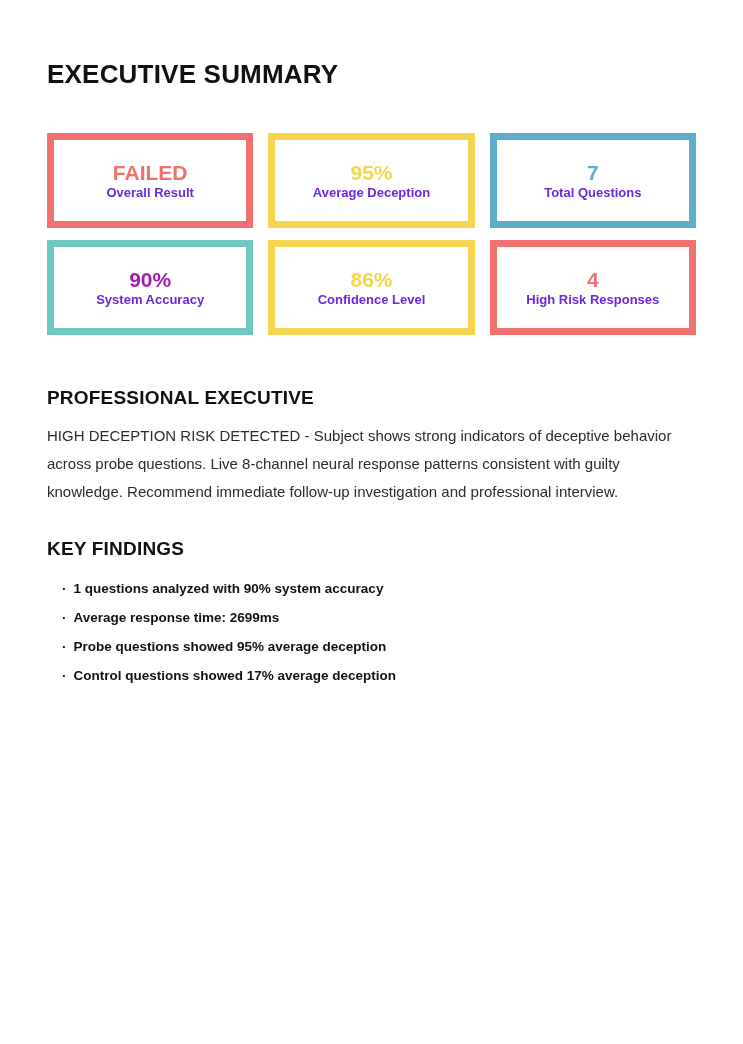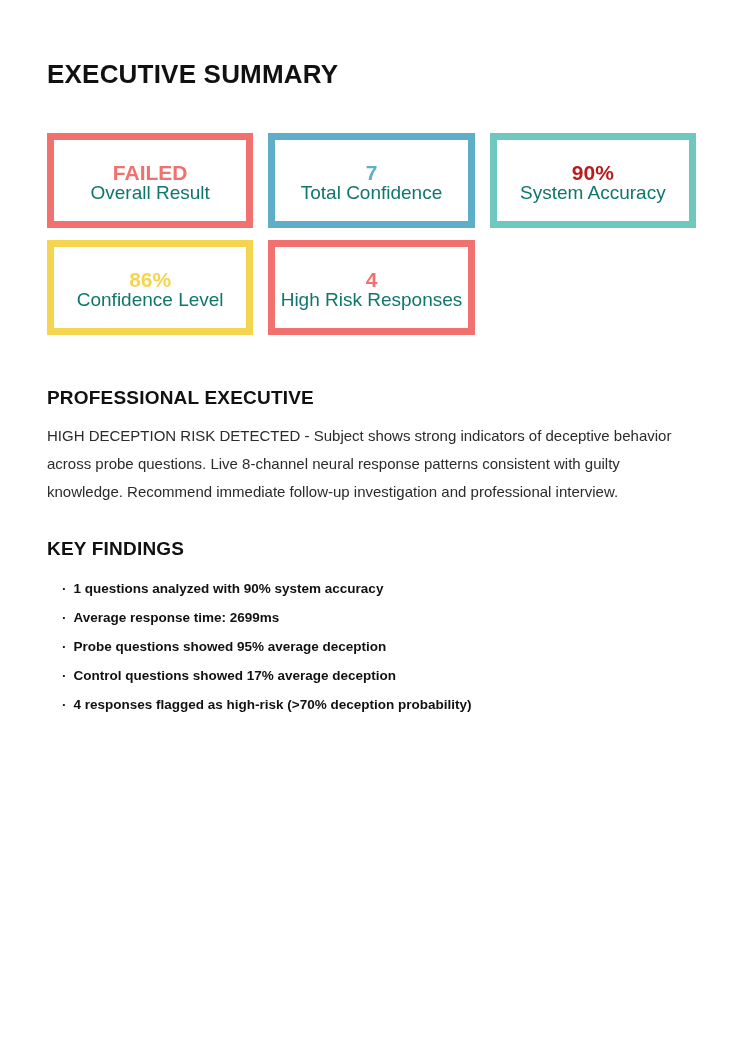--- a/index.html
+++ b/index.html
@@ -48,23 +48,23 @@
     justify-content: center;
     gap: 2px;
     text-align: center;
   }
   .stat-value {
     font-size: 21px;
     font-weight: bold;
     line-height: 22px;
   }
   .stat-label {
-    font-size: 19px;
-    font-weight: normal;
-    color: #0f766e;
+    font-size: 13px;
+    font-weight: bold;
+    color: #6d28d9;
     line-height: 14px;
   }
   .section-heading {
     margin: 0;
     font-size: 19px;
     line-height: 24px;
     font-weight: bold;
     letter-spacing: 0.2px;
     color: #111111;
   }
@@ -113,26 +113,30 @@
 <div class="page">
   <div class="content">
 
     <h1 class="doc-title">EXECUTIVE SUMMARY</h1>
 
     <div class="stat-grid">
       <div class="stat-card" style="border-color: rgb(240, 113, 110);">
         <div class="stat-value" style="color: rgb(240, 113, 110);">FAILED</div>
         <div class="stat-label">Overall Result</div>
       </div>
+      <div class="stat-card" style="border-color: rgb(245, 213, 80);">
+        <div class="stat-value" style="color: rgb(245, 213, 80);">95%</div>
+        <div class="stat-label">Average Deception</div>
+      </div>
       <div class="stat-card" style="border-color: rgb(95, 174, 201);">
         <div class="stat-value" style="color: rgb(95, 174, 201);">7</div>
-        <div class="stat-label">Total Confidence</div>
+        <div class="stat-label">Total Questions</div>
       </div>
       <div class="stat-card" style="border-color: rgb(110, 200, 191);">
-        <div class="stat-value" style="color: #b91c1c;">90%</div>
+        <div class="stat-value" style="color: #a21caf;">90%</div>
         <div class="stat-label">System Accuracy</div>
       </div>
       <div class="stat-card" style="border-color: rgb(245, 213, 80);">
         <div class="stat-value" style="color: rgb(245, 213, 80);">86%</div>
         <div class="stat-label">Confidence Level</div>
       </div>
       <div class="stat-card" style="border-color: rgb(240, 113, 110);">
         <div class="stat-value" style="color: rgb(240, 113, 110);">4</div>
         <div class="stat-label">High Risk Responses</div>
       </div>
@@ -148,21 +152,18 @@
       </li>
       <li>
         <span class="bullet">·</span><span>Average response time: 2699ms</span>
       </li>
       <li>
         <span class="bullet">·</span><span>Probe questions showed 95% average deception</span>
       </li>
       <li>
         <span class="bullet">·</span><span>Control questions showed 17% average deception</span>
       </li>
-      <li>
-        <span class="bullet">·</span><span>4 responses flagged as high-risk (&gt;70% deception probability)</span>
-      </li>
     </ul>
 
   </div>
 
   <div class="page-footer">Page 2 of 4</div>
 </div>
 
 </body></html>

